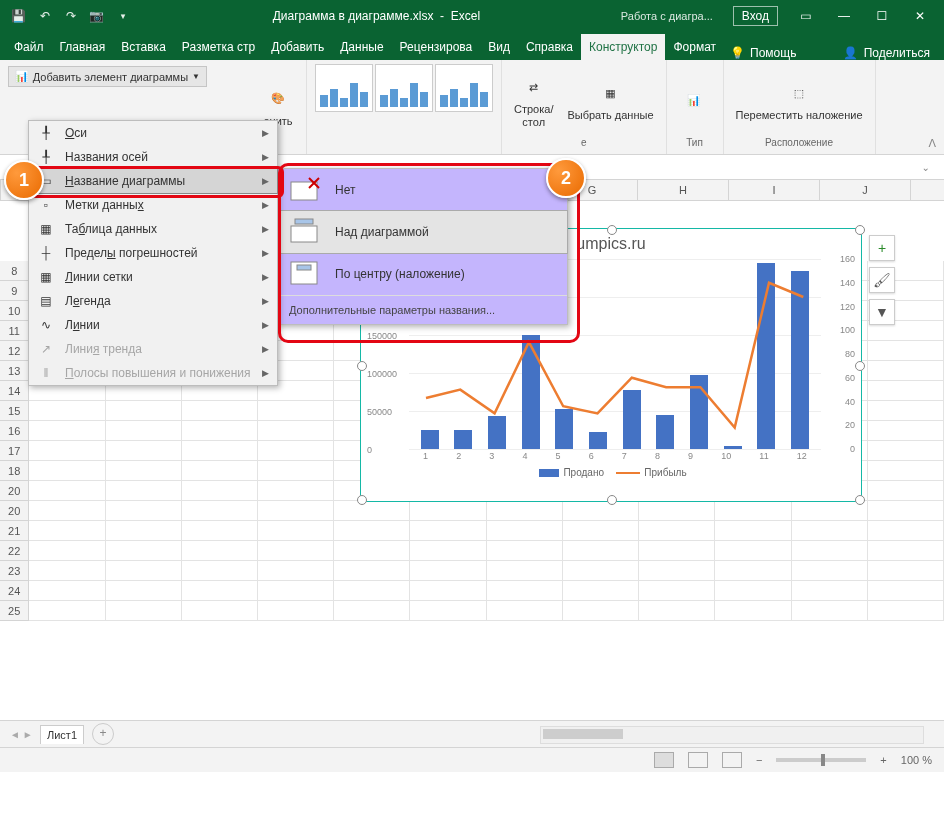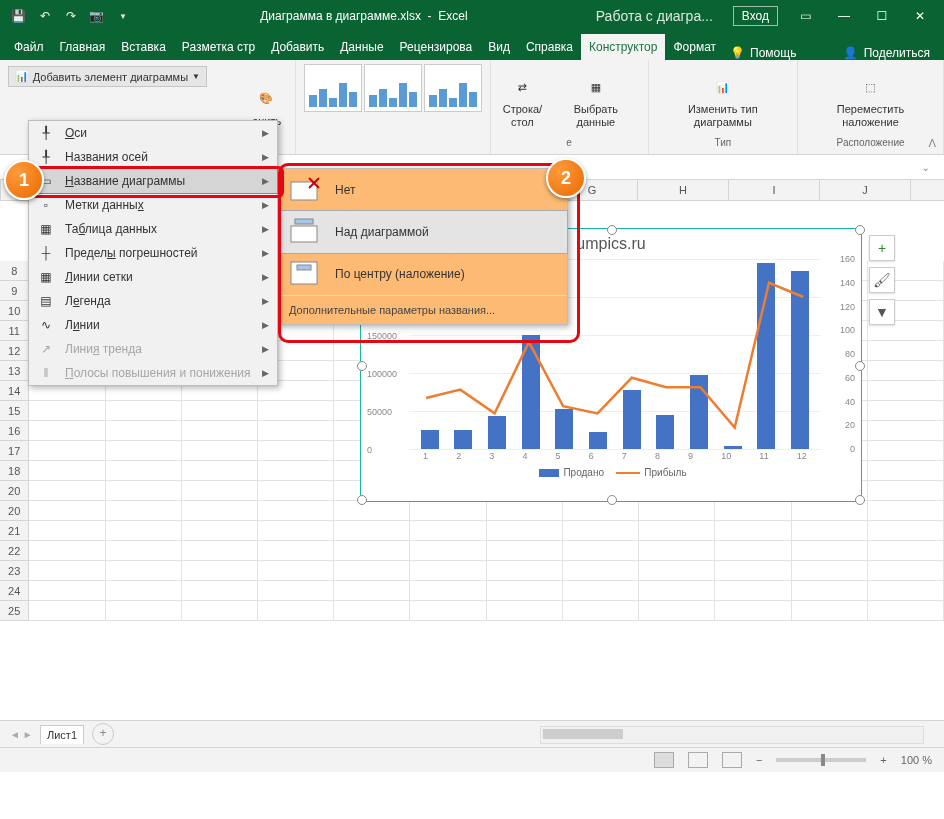--- a/index.html
+++ b/index.html
@@ -28,21 +28,21 @@
 .chart-style{width:56px;height:46px;border:1px solid #ccc;background:#fff;position:relative}
 .chart-style .bars{position:absolute;bottom:4px;left:4px;right:4px;display:flex;gap:2px;align-items:flex-end;height:30px}
 .chart-style .bars span{flex:1;background:#5b9bd5}
 .dropdown{position:absolute;left:28px;top:120px;width:248px;background:#f1f1f1;border:1px solid #bdbdbd;box-shadow:2px 2px 6px rgba(0,0,0,.3);z-index:20}
 .dd-item{height:24px;display:flex;align-items:center;padding:0 8px;gap:10px;position:relative}
 .dd-item.hl{background:#d5d5d5;border:1px solid #888;margin:-1px}
 .dd-item.dis{color:#a6a6a6}
 .dd-item .u{text-decoration:underline}
 .dd-arrow{position:absolute;right:8px;font-size:9px;color:#666}
 .dd-ico{width:18px;height:16px;display:flex;align-items:center;justify-content:center}
-.submenu{position:absolute;left:276px;top:168px;width:290px;background:#fdba74;border:1px solid #bdbdbd;box-shadow:2px 2px 6px rgba(0,0,0,.3);z-index:19}
+.submenu{position:absolute;left:276px;top:168px;width:290px;background:#c4b5fd;border:1px solid #bdbdbd;box-shadow:2px 2px 6px rgba(0,0,0,.3);z-index:19}
 .sub-item{height:42px;display:flex;align-items:center;padding:0 12px;gap:14px}
 .sub-item.sel{background:#e4e4e4;border:1px solid #aaa;margin:-1px}
 .sub-ico{width:32px;height:28px}
 .sub-more{border-top:1px solid #ddd;padding:8px 12px;font-size:11px;color:#444}
 .redbox-menu{position:absolute;left:30px;top:166px;width:248px;height:26px;border:3px solid #e30613;border-radius:6px;z-index:22;pointer-events:none}
 .redbox-sub{position:absolute;left:278px;top:163px;width:296px;height:174px;border:3px solid #e30613;border-radius:10px;z-index:22;pointer-events:none}
 .callout{position:absolute;width:36px;height:36px;border-radius:50%;background:radial-gradient(circle at 30% 30%,#ff9a3c,#e96a00);border:2px solid #fff;box-shadow:0 2px 4px rgba(0,0,0,.4);display:flex;align-items:center;justify-content:center;color:#fff;font-weight:bold;font-size:18px;z-index:30}
 .formula-bar{height:24px;border-bottom:1px solid #d4d4d4;display:flex;align-items:center;background:#fff}
 .name-box{width:94px;border-right:1px solid #d4d4d4;padding:0 6px;height:100%;display:flex;align-items:center}
 .fx{padding:0 8px;color:#888}
@@ -91,21 +91,21 @@
   <div class="qat">
     <span class="qat-ico">💾</span>
     <span class="qat-ico">↶</span>
     <span class="qat-ico">↷</span>
     <span class="qat-ico">📷</span>
     <span class="qat-ico" style="font-size:9px">▾</span>
   </div>
   <div class="title-center">
     <span>Диаграмма в диаграмме.xlsx</span> &nbsp;-&nbsp; <span>Excel</span>
   </div>
-  <div style="padding:0 10px;font-size:14px;opacity:.85">Работа с диагра...</div>
+  <div style="padding:0 10px;font-size:11px;opacity:.85">Работа с диагра...</div>
   <div class="vhod">Вход</div>
   <div class="title-right">
     <div class="win-btn">▭</div>
     <div class="win-btn">—</div>
     <div class="win-btn">☐</div>
     <div class="win-btn">✕</div>
   </div>
 </div>
 
 <div class="ribbon-tabs">
@@ -188,21 +188,20 @@
           <div class="rbtn-ico">▦</div>
           <span>Выбрать данные</span>
         </div>
     </div>
     <div class="rgroup-label">е</div>
   </div>
   <div class="rgroup">
     <div class="rgroup-body">
       <div class="rbtn">
           <div class="rbtn-ico">📊</div>
-          <span>Изменить тип диаграммы</span>
         </div>
     </div>
     <div class="rgroup-label">Тип</div>
   </div>
   <div class="rgroup">
     <div class="rgroup-body">
       <div class="rbtn">
           <div class="rbtn-ico">⬚</div>
           <span>Переместить наложение</span>
         </div>

